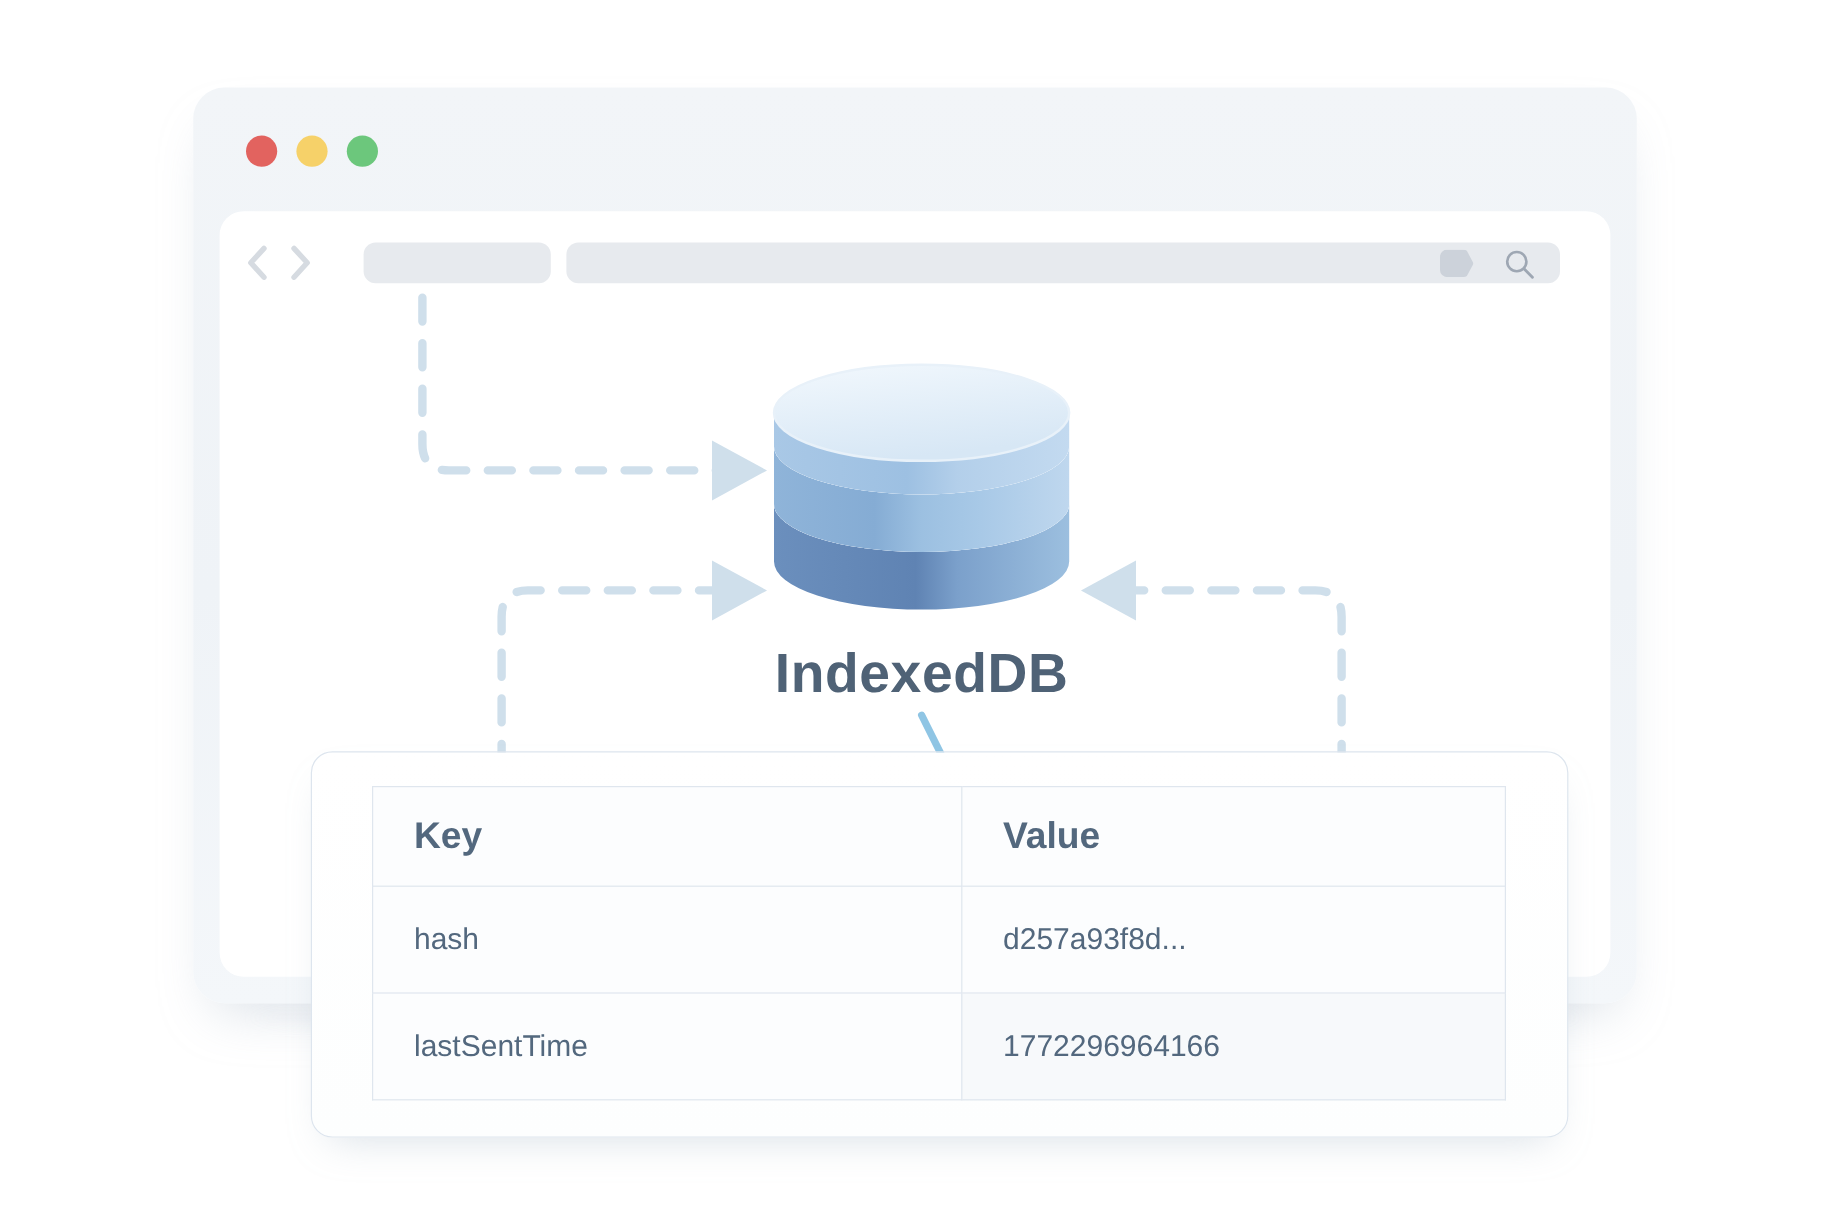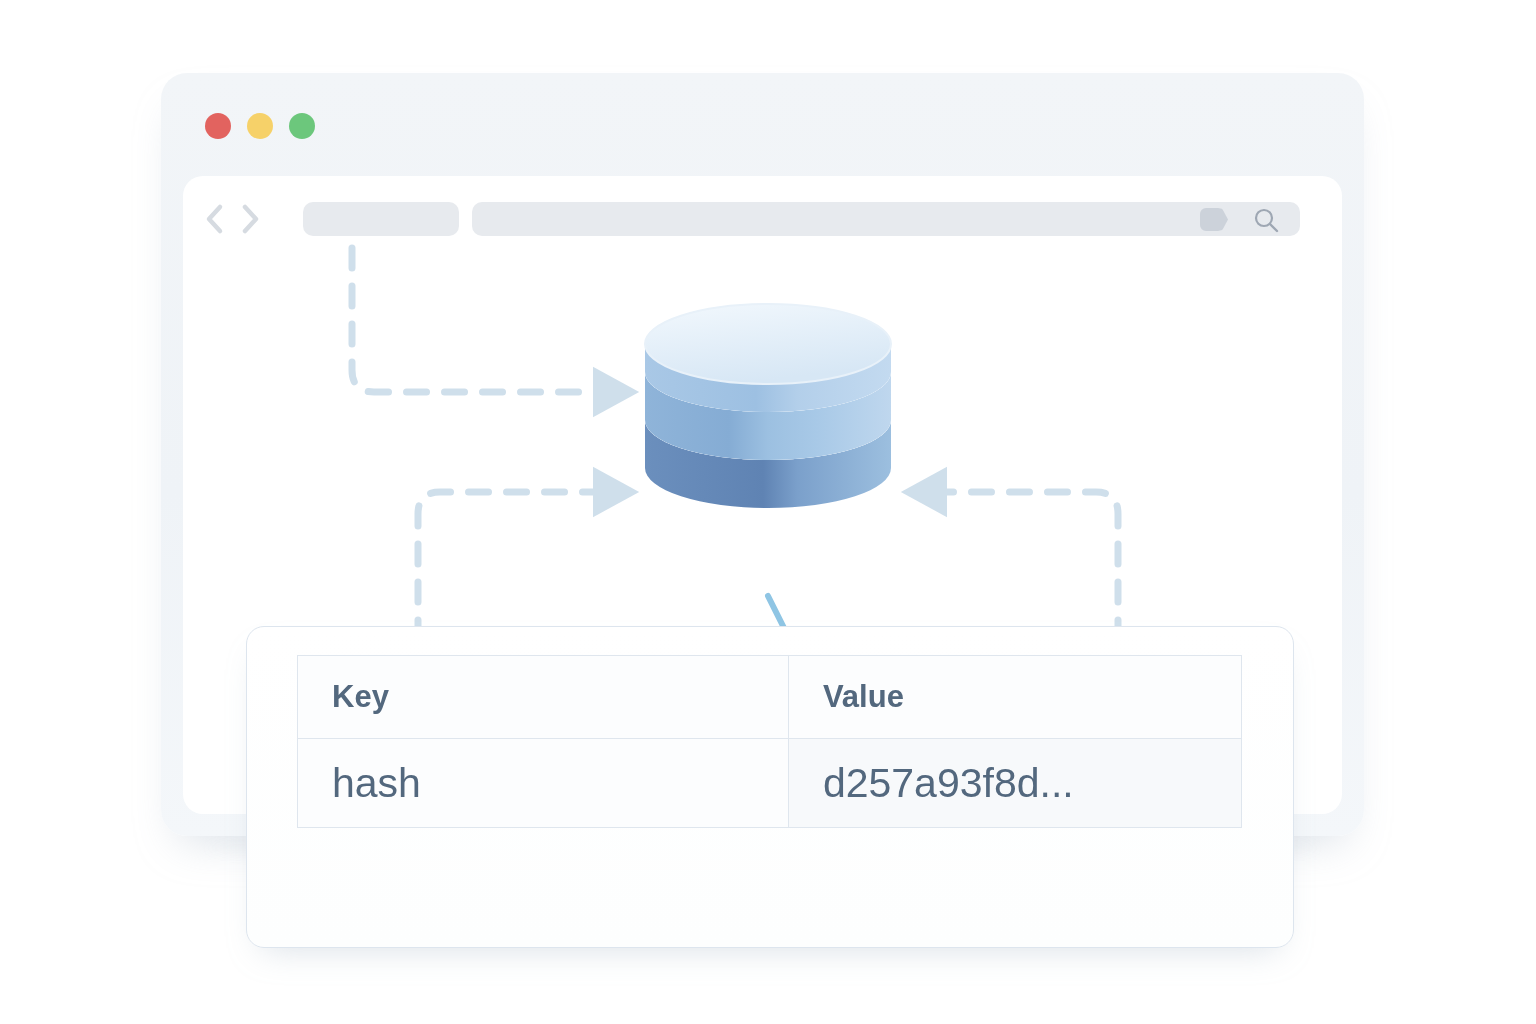--- a/index.html
+++ b/index.html
@@ -162,21 +162,21 @@
     text-align: center;
     font-size: 46px;
     font-weight: 700;
     letter-spacing: 0.5px;
     color: #4f6276;
   }
 
   
   .table-card {
     position: absolute;
-    left: 246px;
+    left: 259px;
     top: 626px;
     width: 1046px;
     height: 320px;
     background: linear-gradient(180deg,#ffffff 0%, #fdfefe 100%);
     border: 1.5px solid #dde5ee;
     border-radius: 18px;
     box-shadow: 0 16px 34px -16px rgba(150,167,187,0.38);
   }
   .kv-table {
     position: absolute;
@@ -194,21 +194,21 @@
     vertical-align: middle;
     color: #53687e;
     background: #fcfdfe;
   }
   .kv-table th {
     font-size: 31px;
     font-weight: 700;
     height: 82px;
   }
   .kv-table td {
-    font-size: 41px;
+    font-size: 25px;
     font-weight: 400;
   }
   .kv-table col.c-key { width: 52%; }
   .kv-table col.c-val { width: 48%; }
   .kv-table tr:last-child td:last-child { background: #f7f9fb; }
 
   .spark-line {
     position: absolute;
     left: 760px;
     top: 592px;
@@ -316,20 +316,21 @@
       <path d="M6,72 L6,120 A123,40 0 0 0 252,120 L252,72 A123,40 0 0 1 6,72 Z" fill="url(#gBand2)"></path>
       <ellipse cx="129" cy="72" rx="123" ry="40" fill="#ffffff"></ellipse>
 
       <path d="M6,44 L6,72 A123,40 0 0 0 252,72 L252,44 A123,40 0 0 1 6,44 Z" fill="url(#gBand1)"></path>
 
       <ellipse cx="129" cy="44" rx="123" ry="40" fill="url(#gTop)"></ellipse>
       <ellipse cx="129" cy="44" rx="123" ry="40" fill="none" stroke="#e8f1f9" stroke-width="2"></ellipse>
     </svg>
   </div>
 
+  <div class="db-label">IndexedDB</div>
 
   <svg class="spark-line" viewBox="0 0 40 44" xmlns="http://www.w3.org/2000/svg">
     <line x1="8" y1="4" x2="26" y2="40" stroke="#8fc5e4" stroke-width="6" stroke-linecap="round"></line>
   </svg>
 
   <div class="table-card">
     <table class="kv-table">
       <colgroup>
           <col class="c-key">
           <col class="c-val">
@@ -338,17 +339,21 @@
         <tr>
           <th>Key</th>
           <th>Value</th>
         </tr>
       </thead>
       <tbody>
         <tr>
           <td>hash</td>
           <td>d257a93f8d...</td>
         </tr>
+        <tr>
+          <td>lastSentTime</td>
+          <td>1772296964166</td>
+        </tr>
       </tbody>
     </table>
   </div>
 
 </div>
 
 </body></html>

